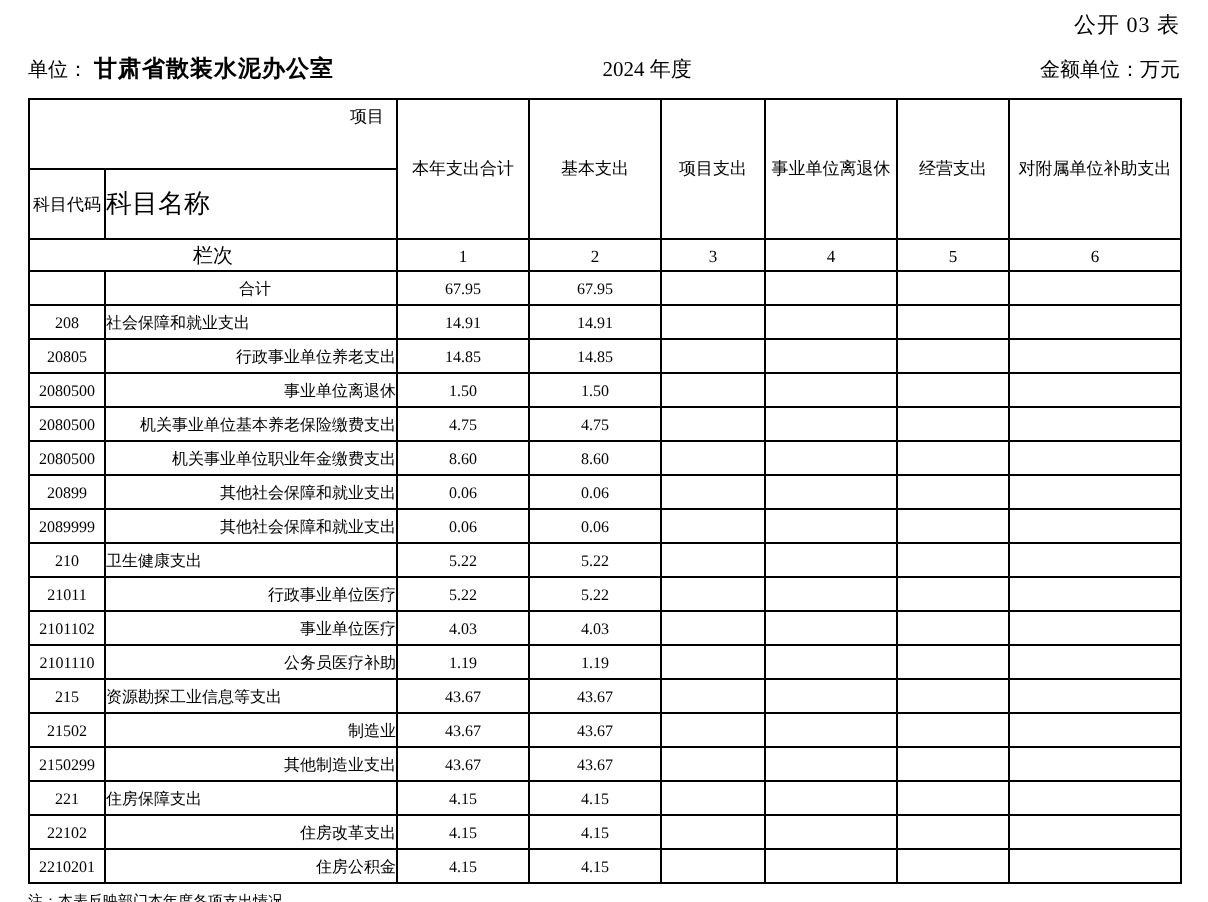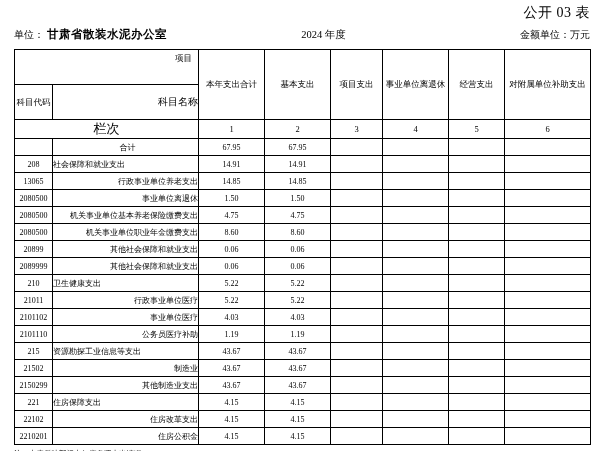--- a/index.html
+++ b/index.html
@@ -16,21 +16,21 @@
   }
   .page {
     position: relative;
     width: 604px;
     height: 451px;
     box-sizing: border-box;
     padding: 6px 14px 0 14px;
   }
   .top-right {
     text-align: right;
-    font-size: 14px;
+    font-size: 11px;
     letter-spacing: 0.5px;
     margin-bottom: 6px;
     height: 14px;
     line-height: 14px;
   }
   .meta-row {
     display: flex;
     align-items: flex-end;
     font-size: 10px;
     margin-bottom: 7px;
@@ -82,32 +82,32 @@
     top: 3px;
     font-size: 8.5px;
   }
   .hdr-code {
     height: 34px;
     text-align: center;
     font-size: 8.5px;
     line-height: 11px;
   }
   .hdr-name {
-    text-align: right;
-    font-size: 10px;
+    text-align: left;
+    font-size: 13px;
   }
   .hdr-col {
     text-align: center;
     font-size: 8.5px;
     line-height: 11px;
     padding: 2px 2px;
   }
   .row-label-cell {
     text-align: center;
-    font-size: 13px;
+    font-size: 10px;
     height: 15px;
   }
   .num-cell {
     text-align: center;
     font-size: 8.5px;
     height: 15px;
   }
   .data-row td {
     height: 16px;
   }
@@ -205,21 +205,21 @@
           <td class="cell-code">208</td>
           <td class="cell-name">社会保障和就业支出</td>
           <td class="cell-val">14.91</td>
           <td class="cell-val">14.91</td>
           <td class="cell-val"></td>
           <td class="cell-val"></td>
           <td class="cell-val"></td>
           <td class="cell-val"></td>
         </tr>
         <tr class="data-row">
-          <td class="cell-code">13065</td>
+          <td class="cell-code">20805</td>
           <td class="cell-name indent-1">行政事业单位养老支出</td>
           <td class="cell-val">14.85</td>
           <td class="cell-val">14.85</td>
           <td class="cell-val"></td>
           <td class="cell-val"></td>
           <td class="cell-val"></td>
           <td class="cell-val"></td>
         </tr>
         <tr class="data-row">
           <td class="cell-code">2080500</td>

